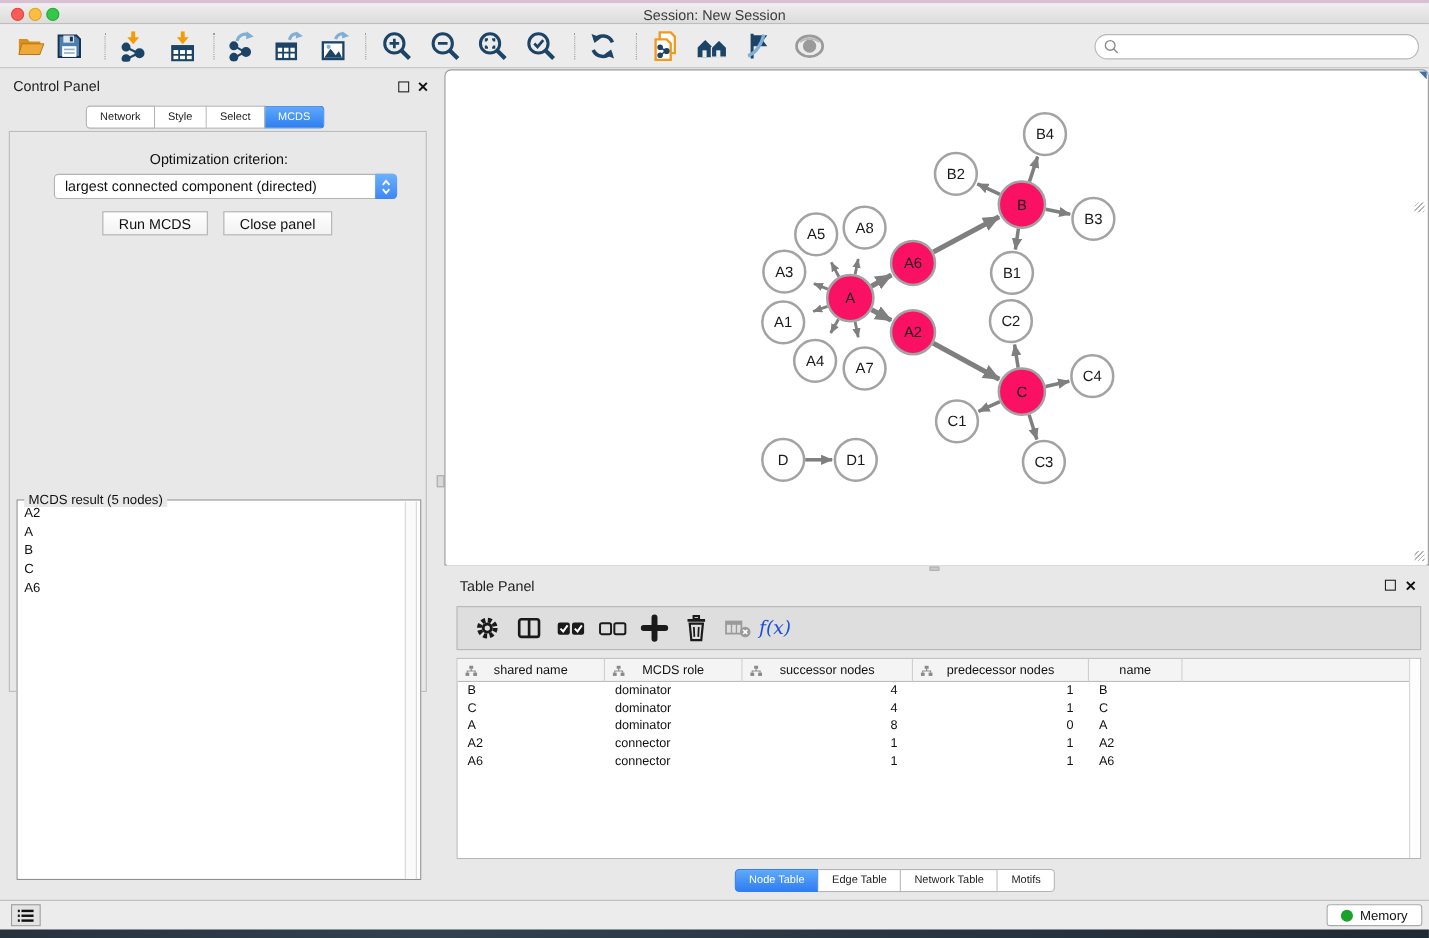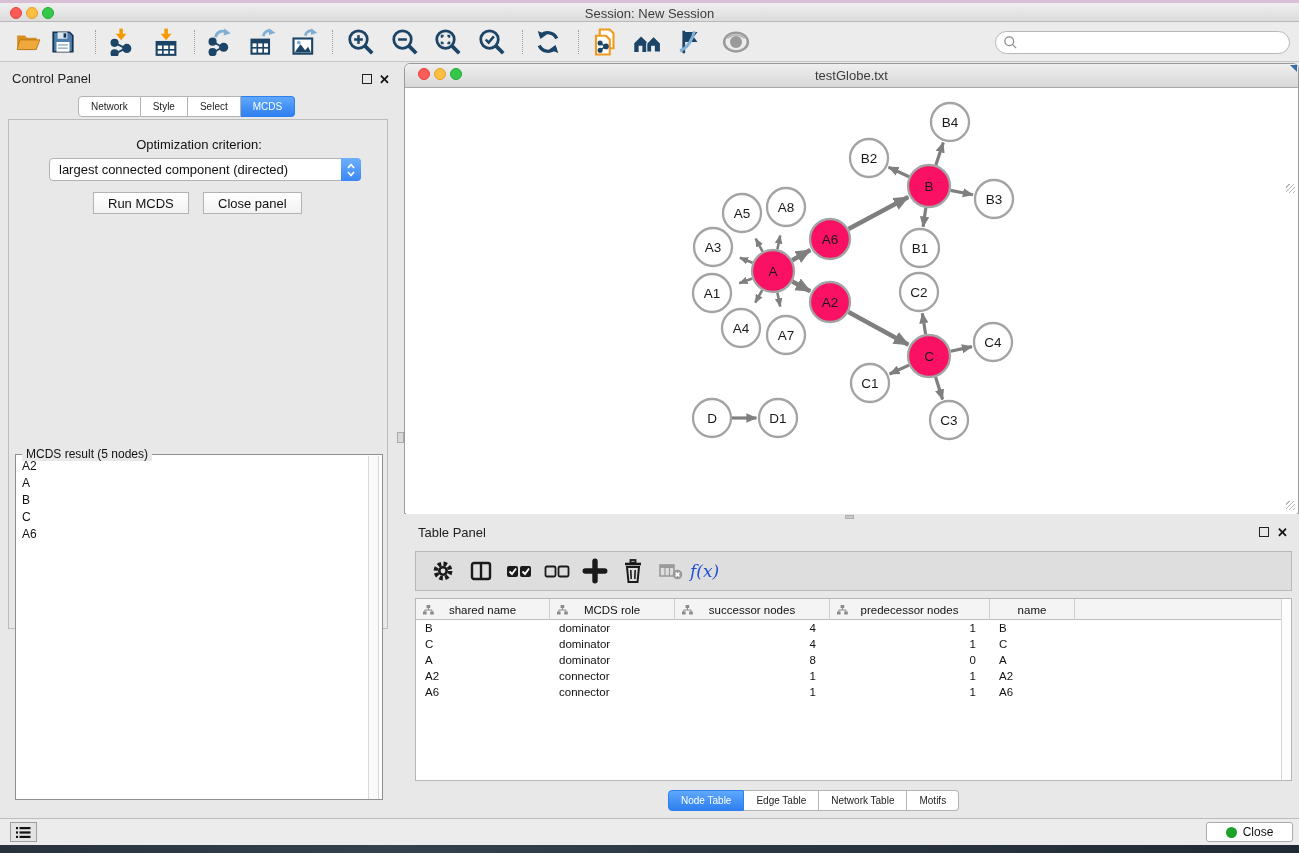--- a/index.html
+++ b/index.html
@@ -280,26 +280,20 @@
         <div class="mcds-item">B</div>
         <div class="mcds-item">C</div>
         <div class="mcds-item">A6</div>
       </div>
     <div id="mcds-scroll" class="abs"></div>
   </div>
 </div>
 <div id="cp-splitter" class="abs"></div>
 
 <div id="net-win" class="abs">
-  <div id="net-titlebar" class="abs">
-    <div class="abs tl red" style="left:13px"></div>
-    <div class="abs tl yel" style="left:29px"></div>
-    <div class="abs tl grn" style="left:45px"></div>
-    <div class="abs win-title" style="top:4px">testGlobe.txt</div>
-  </div>
   <div id="net-canvas" class="abs">
     <svg id="graph-svg" width="891" height="425">
         <defs>
           <marker id="arrow" viewBox="0 0 7 6" refX="6.5" refY="3" markerUnits="strokeWidth" markerWidth="3.4" markerHeight="3" orient="auto">
             <path d="M0 0 L7 3 L0 6 Z" fill="#7f7f7f"></path>
           </marker>
         </defs>
         <g>
           <line x1="356.6297000338812" y1="162.5975032891971" x2="349.6699408644293" y2="149.5760183915129" stroke="#7f7f7f" stroke-width="2.6" marker-end="url(#arrow)"></line>
           <line x1="371.3793183343823" y1="160.44027896919482" x2="374.22726219558695" y2="146.41963226787956" stroke="#7f7f7f" stroke-width="2.6" marker-end="url(#arrow)"></line>
@@ -567,16 +561,16 @@
         <rect x="0" y="1" width="2" height="2.2" fill="#111"></rect>
         <rect x="3.5" y="1" width="11" height="2.2" fill="#111"></rect>
         <rect x="0" y="5.4" width="2" height="2.2" fill="#111"></rect>
         <rect x="3.5" y="5.4" width="11" height="2.2" fill="#111"></rect>
         <rect x="0" y="9.8" width="2" height="2.2" fill="#111"></rect>
         <rect x="3.5" y="9.8" width="11" height="2.2" fill="#111"></rect>
       </svg>
   </div>
   <div id="memory-btn" class="abs">
     <span id="memory-dot"></span>
-    <span>Close</span>
+    <span>Memory</span>
   </div>
 </div>
 <div id="desktop-strip" class="abs"></div>
 
 </body></html>

